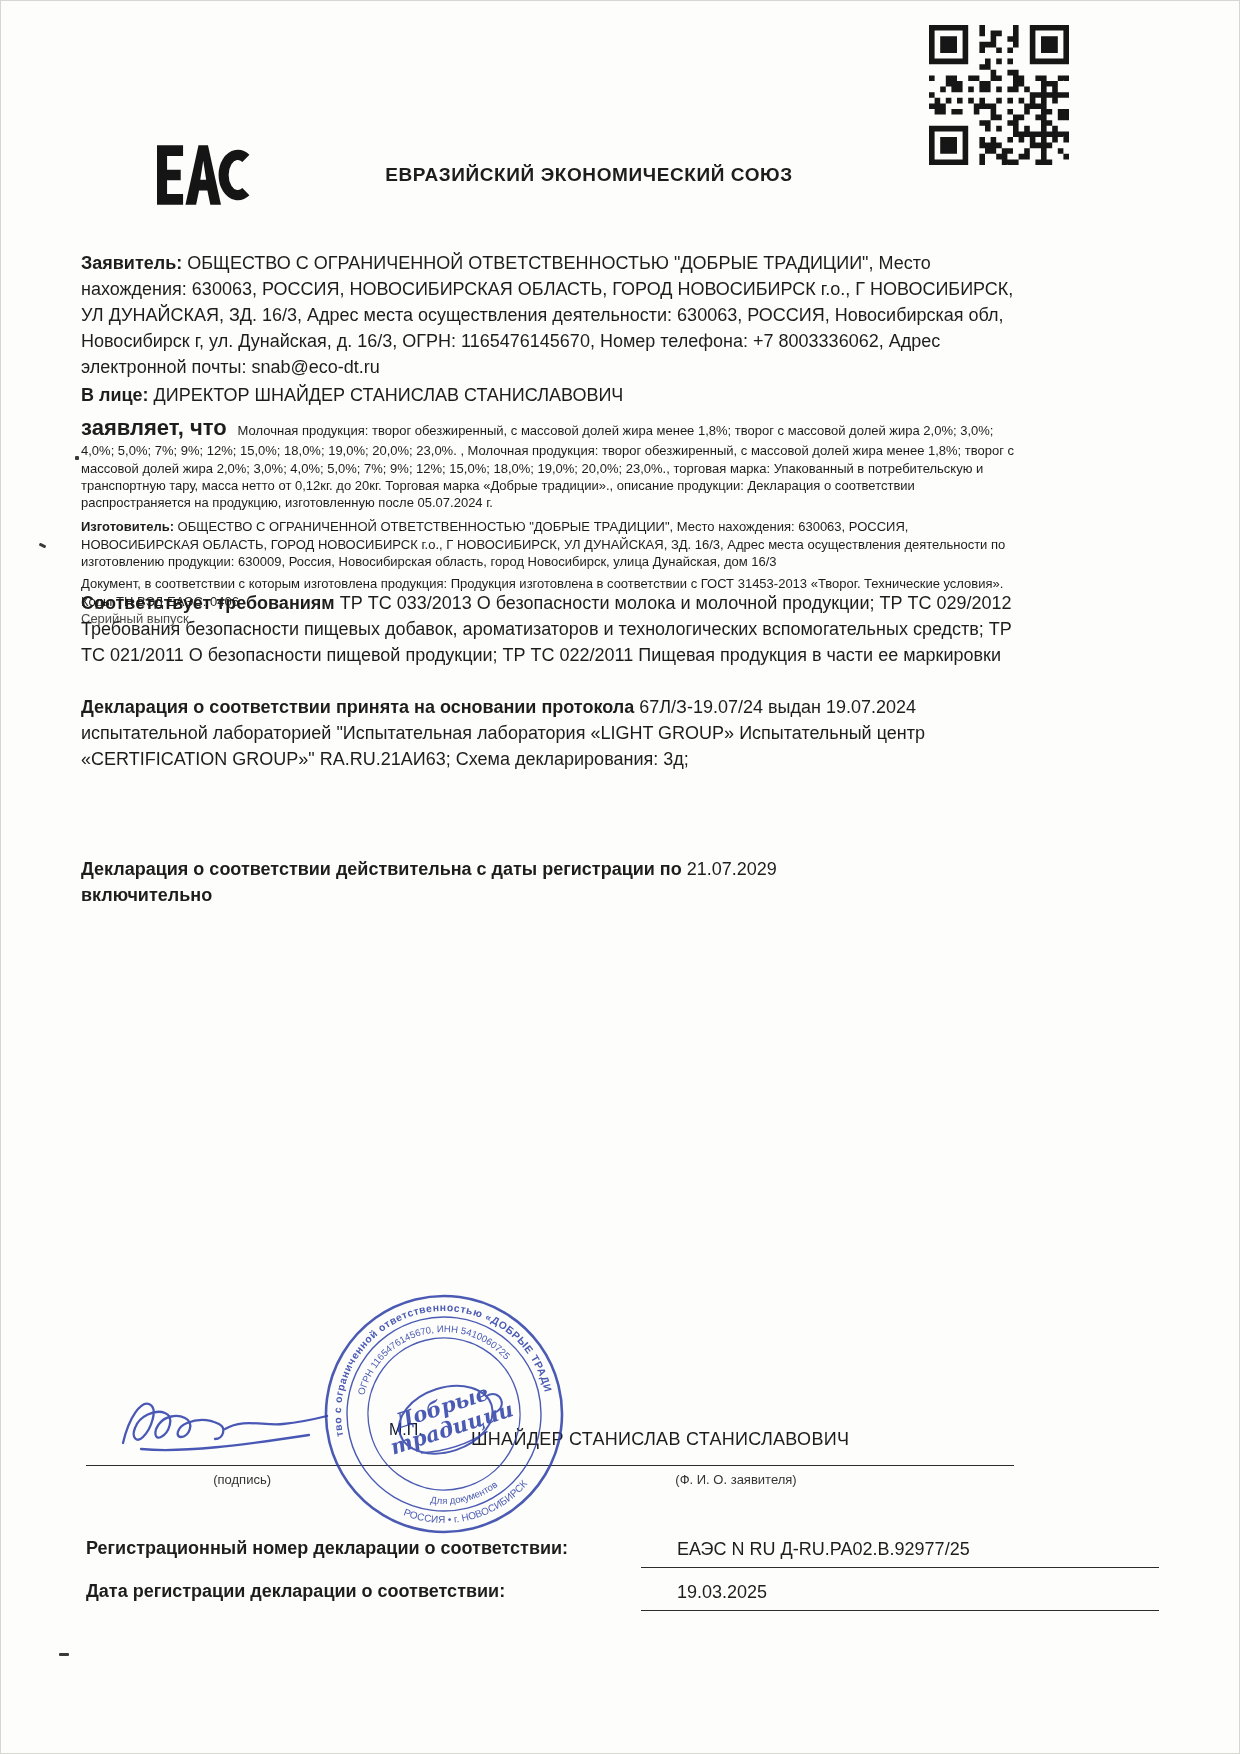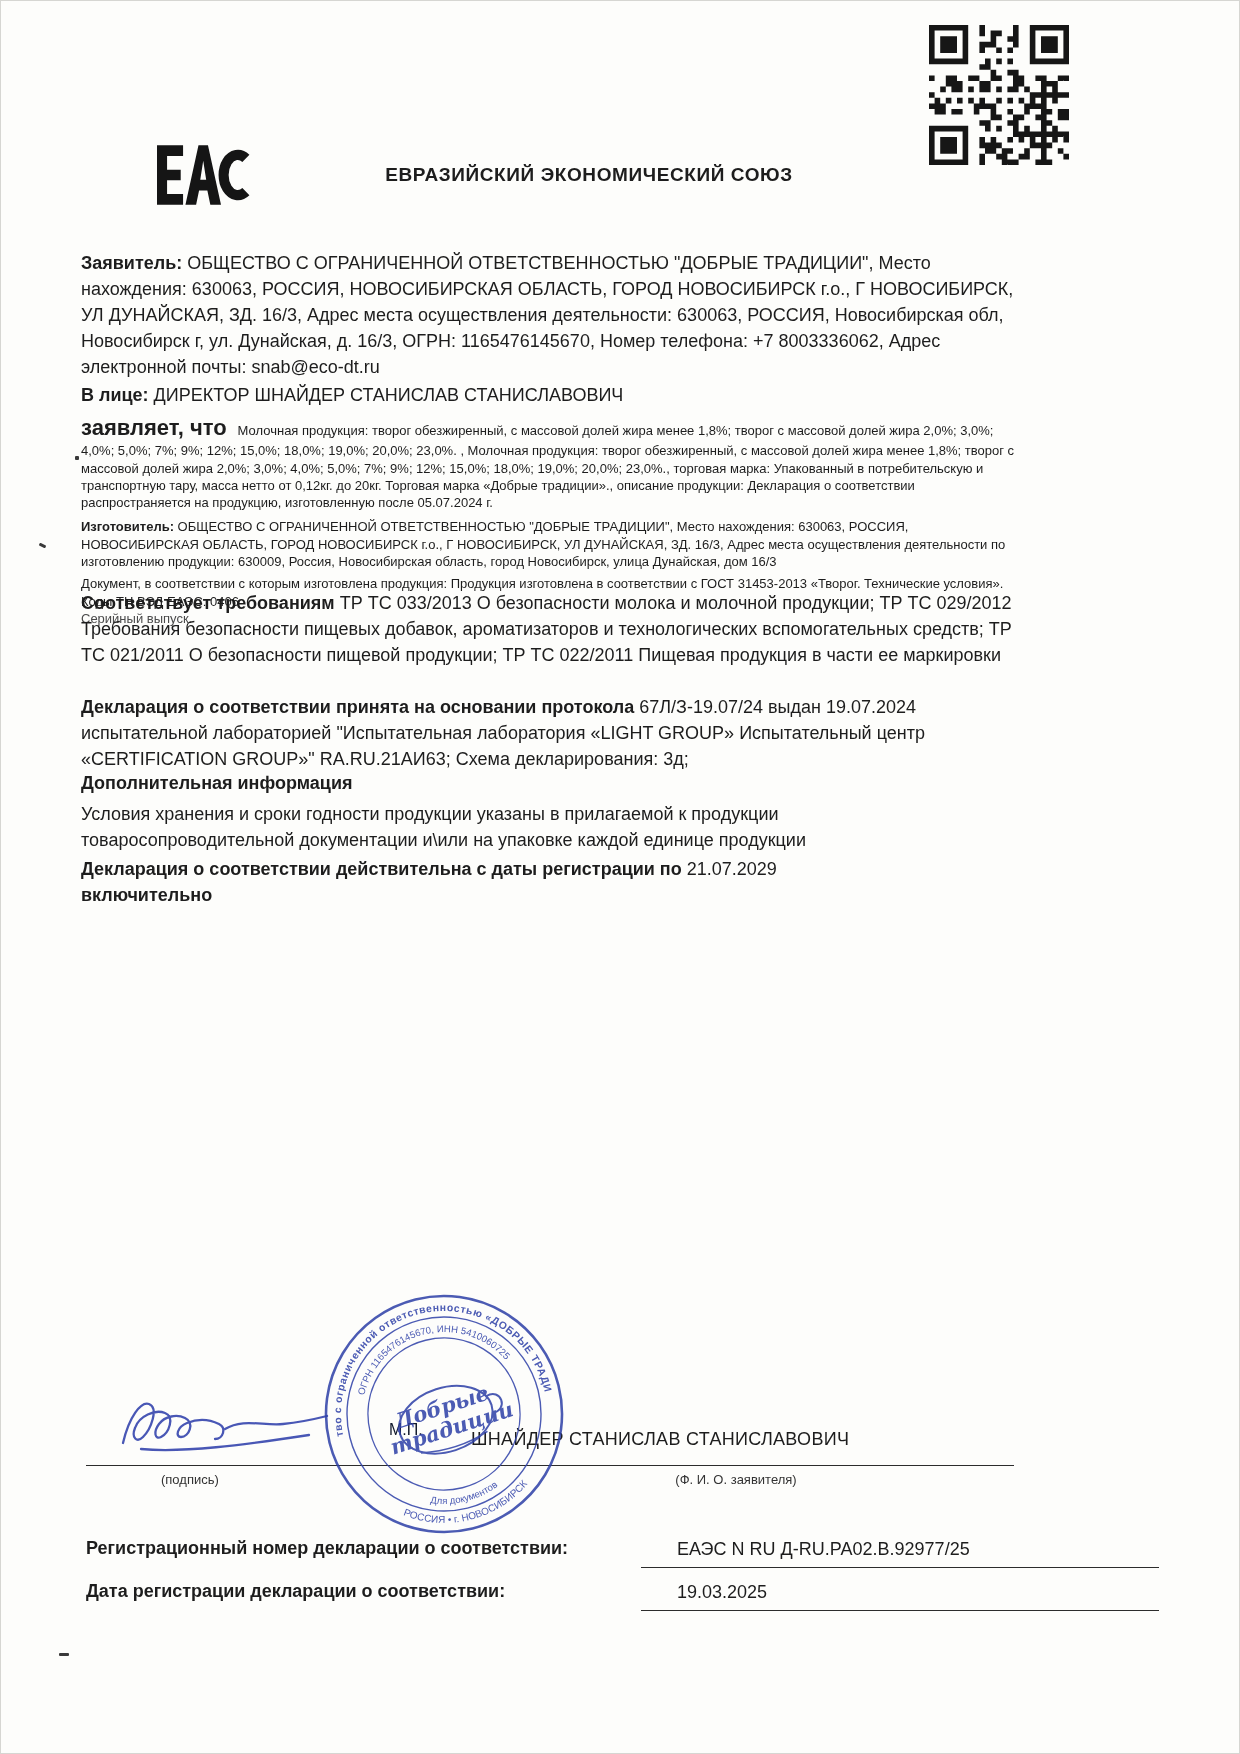--- a/index.html
+++ b/index.html
@@ -74,45 +74,41 @@
   <p class="abs body-text" style="left:80px;top:590px;width:948px">
     <b>Соответствует требованиям</b>
     <span>ТР ТС 033/2013 О безопасности молока и молочной продукции; ТР ТС 029/2012 Требования безопасности пищевых добавок, ароматизаторов и технологических вспомогательных средств; ТР ТС 021/2011 О безопасности пищевой продукции; ТР ТС 022/2011 Пищевая продукция в части ее маркировки</span>
   </p>
 
   <p class="abs body-text" style="left:80px;top:694px;width:908px">
     <b>Декларация о соответствии принята на основании протокола</b>
     <span>67Л/З-19.07/24 выдан 19.07.2024  испытательной лабораторией "Испытательная лаборатория «LIGHT GROUP» Испытательный центр «CERTIFICATION GROUP»" RA.RU.21АИ63; Схема декларирования: 3д;</span>
   </p>
 
-  <div class="abs" style="left:80px;top:770px;width:870px">
-    <p class="body-text b">Дополнительная информация</p>
-    <p class="body-text" style="margin-top:5px">Условия хранения и сроки годности продукции указаны в прилагаемой к продукции товаросопроводительной документации и\или на упаковке каждой единице продукции</p>
-  </div>
 
   <p class="abs body-text" style="left:80px;top:856px;width:900px">
     <b>Декларация о соответствии действительна с даты регистрации по</b>
     <span>21.07.2029</span>
     <b style="display:block">включительно</b>
   </p>
 
   <svg class="abs" style="left:112px;top:1384px;z-index:2" width="230" height="84" viewBox="0 0 230 84">
     <g fill="none" stroke="#3a4ab0" stroke-width="2.3" stroke-linecap="round" opacity=".92">
       <path d="M10,58 C16,32 28,16 36,19 C46,23 38,44 30,52 C24,58 18,53 22,43 C26,31 42,24 52,28 C62,32 56,48 48,52 C42,55 40,47 46,39 C52,31 64,29 72,33 C82,38 76,52 68,52 C62,52 64,42 74,38 C86,33 98,35 106,39 C114,43 110,54 102,54"></path>
       <path d="M112,44 C130,33 150,41 170,39 C190,37 202,34 214,31"></path>
       <path d="M28,64 C70,68 130,60 196,50"></path>
     </g>
   </svg>
 
   <div class="abs mp" style="left:388px;top:1420px;z-index:1">М.П.</div>
 
   <div class="abs fio-line" style="left:470px;top:1428px;z-index:1">ШНАЙДЕР СТАНИСЛАВ СТАНИСЛАВОВИЧ</div>
 
   <div class="abs rule" style="left:85px;top:1464px;width:928px"></div>
-  <div class="abs caption" style="left:160px;top:1471px;width:110px;text-align:left">(подпись)</div>
+  <div class="abs caption" style="left:160px;top:1471px;width:110px;text-align:right">(подпись)</div>
   <div class="abs caption" style="left:640px;top:1471px;width:190px;text-align:center">(Ф. И. О. заявителя)</div>
 
   <svg class="abs stamp" style="left:318px;top:1288px;z-index:3" width="250" height="250" viewBox="-125 -125 250 250" xmlns="http://www.w3.org/2000/svg">
     <defs>
       <path id="arcOT" d="M -103,0 A 103,103 0 0 1 103,0"></path>
       <path id="arcOB" d="M -109,0 A 109,109 0 0 0 109,0"></path>
       <path id="arcIT" d="M -82,0 A 82,82 0 0 1 82,0"></path>
       <path id="arcIB" d="M -90,0 A 90,90 0 0 0 90,0"></path>
     </defs>
     <g transform="rotate(-14)" stroke="#2f41a8" fill="none">

